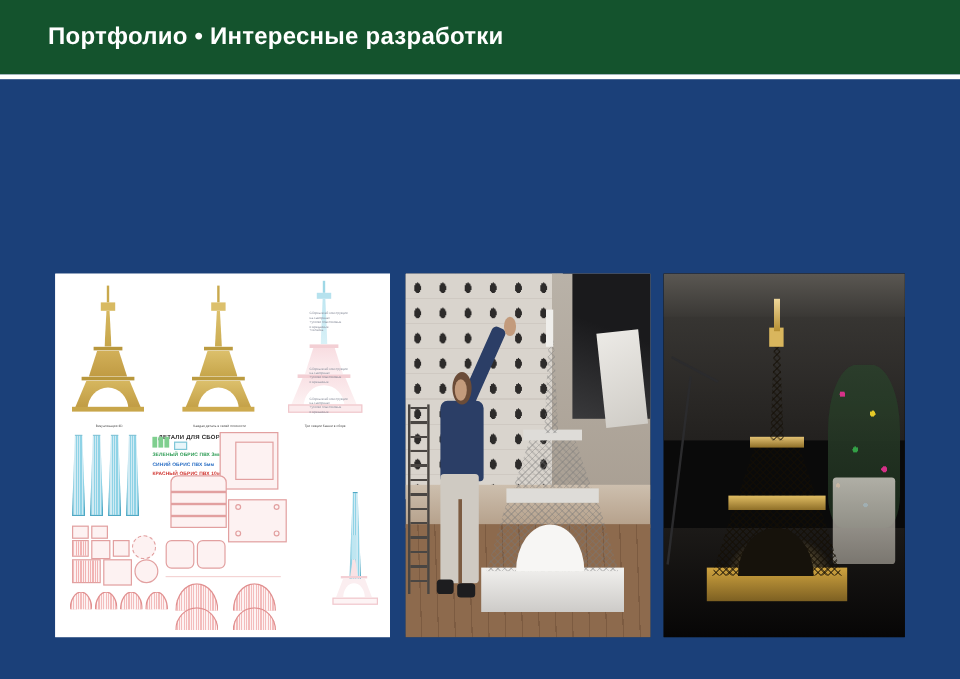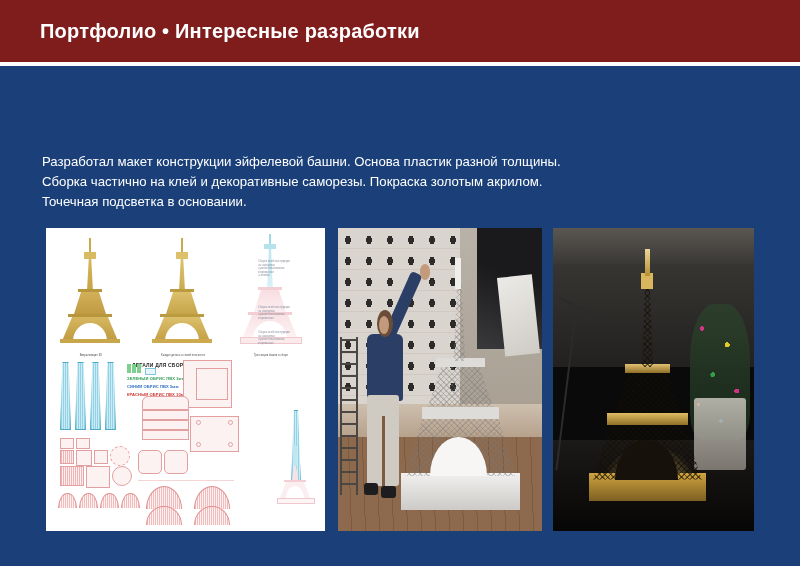--- a/index.html
+++ b/index.html
@@ -6,21 +6,21 @@
   body{
     width:800px;height:566px;overflow:hidden;
     background:#1b4079;
     font-family:"Liberation Sans", sans-serif;
   }
   .slide{position:relative;width:800px;height:566px;background:#1b4079;}
 
   
   .header{
     position:absolute;left:0;top:0;width:800px;height:62px;
-    background:#7f1d1d;
+    background:#14532d;
   }
   .header-title{
     position:absolute;left:40px;top:31px;transform:translateY(-50%);
     color:#ffffff;font-size:20px;font-weight:bold;letter-spacing:.2px;
     white-space:nowrap;
   }
   .header-rule{
     position:absolute;left:0;top:62px;width:800px;height:4px;background:#ffffff;
   }
 
@@ -206,25 +206,20 @@
 <body>
 
 <div class="slide">
 
   <div class="header">
     <div class="header-title">Портфолио • Интересные разработки</div>
   </div>
   <div class="header-rule"></div>
 
 
-  <div class="desc">
-    <div class="nowrap">Разработал макет конструкции эйфелевой башни. Основа пластик разной толщины.</div>
-    <div class="nowrap">Сборка частично на клей и декоративные саморезы. Покраска золотым акрилом.</div>
-    <div class="nowrap">Точечная подсветка в основании.</div>
-  </div>
 
   <div class="panel" id="panel-drawing">
     <div class="dw">
 
       <div class="dw-towers">
 
         <div class="tower-slot" style="left:8px;">
           <div style="position:absolute;left:35px;top:4px;width:2px;height:14px;background:#c9a94d;"></div>
           <div style="position:absolute;left:30px;top:18px;width:12px;height:7px;background:#d8ba62;"></div>
           <div class="p2-lattice" style="position:absolute;left:28px;top:25px;width:16px;height:30px;background:linear-gradient(180deg,#d6b75f,#c6a54a);clip-path:polygon(32% 100%,42% 0%,58% 0%,68% 100%);"></div>

